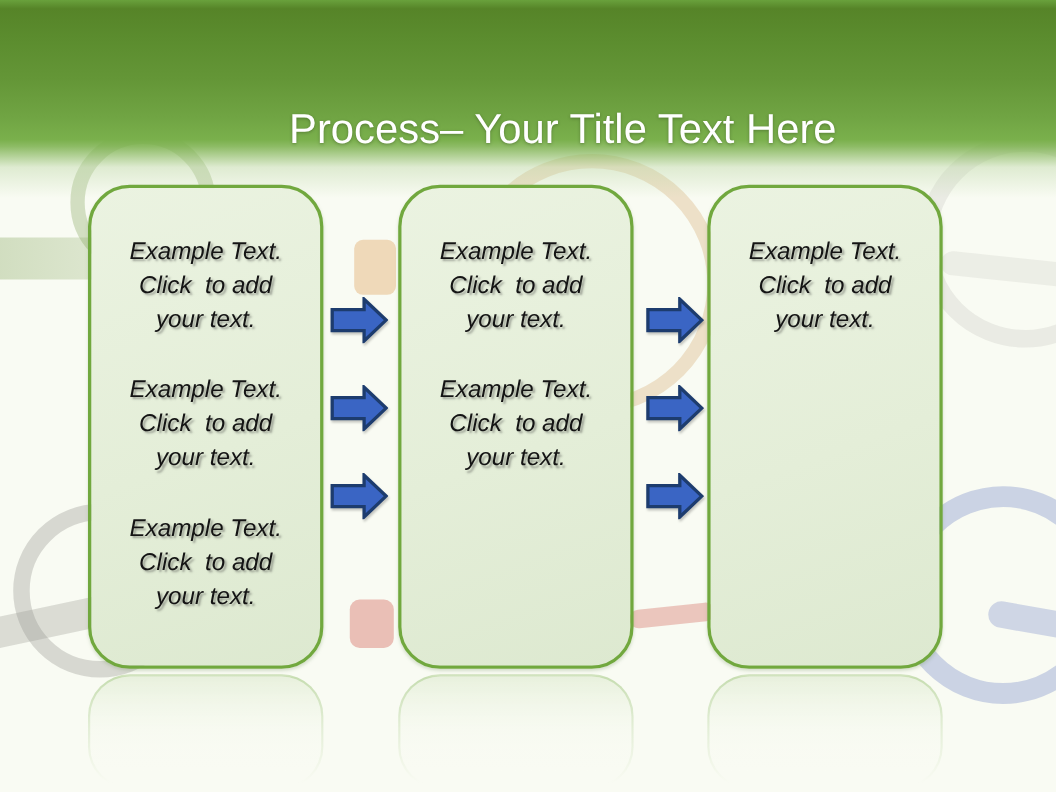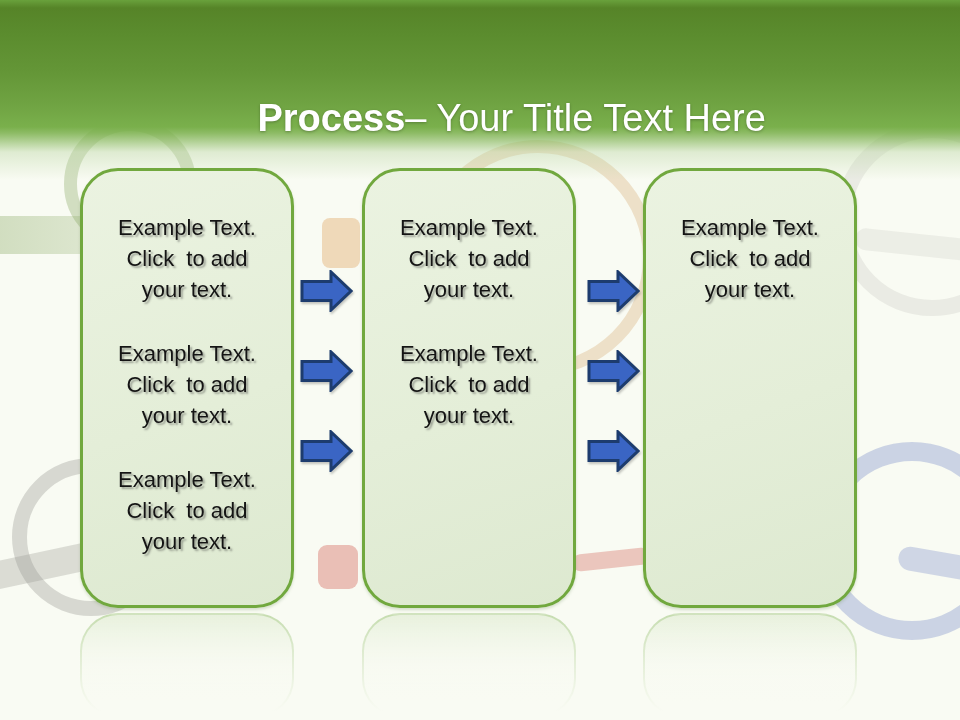--- a/index.html
+++ b/index.html
@@ -46,21 +46,21 @@
 
   
   .header { position:absolute; left:0; top:0; width:960px; height:185px; z-index:2;
     background:linear-gradient(to bottom,
       #69a13c 0px, #568428 8px, #5b8c2e 34px, #649637 72px,
       #70a443 106px, #7ab04c 127px, rgba(122,176,76,.85) 133px,
       rgba(190,216,168,.45) 152px, rgba(250,252,245,0) 180px); }
   .title { position:absolute; left:0; top:52px; width:960px; text-align:center;
            color:var(--title-color,#ffffff); font-size:38px; line-height:44px;
            text-shadow:0 1px 3px rgba(0,0,0,.28); white-space:pre; }
-  .title .t-bold { font-weight:bold; }
+  .title .t-bold { font-weight:normal; }
   .title .t-rest { font-weight:normal; }
 
   
   .refl { position:absolute; top:613px; width:214px; height:104px; z-index:1;
           border-radius:38px; box-sizing:border-box;
           border:2px solid rgba(113,168,62,.35);
           background:linear-gradient(to bottom, rgba(223,235,209,.8),
                      rgba(238,245,230,.35) 50%, rgba(250,252,245,0) 88%); }
   .refl::after { content:""; position:absolute; left:-3px; right:-3px; top:-2px; bottom:-3px;
           border-radius:38px;
@@ -70,21 +70,21 @@
   
   .pbox { position:absolute; top:168px; width:214px; height:440px; z-index:3;
           box-sizing:border-box; border-radius:38px;
           border:3px solid var(--box-border,#71a83e);
           background:linear-gradient(160deg, #ebf3e1 0%, var(--box-fill,#e4eed8) 55%, #dde9d0 100%);
           box-shadow:0 2px 3px rgba(120,150,100,.28); }
   .pbox-1 { left:80px; }  .pbox-2 { left:362px; }  .pbox-3 { left:643px; }
 
   .pbox .txt { padding-top:41px; }
   .pbox p { margin:0 0 33px 0; text-align:center; }
-  .pbox .line { font-size:22px; line-height:31px;
+  .pbox .line { font-style:italic; font-size:22px; line-height:31px;
                 color:var(--text-color,#141414); white-space:pre;
                 text-shadow:2px 2px 2px rgba(50,50,50,.42); }
 
   
   .arrow { position:absolute; width:53px; height:42px; z-index:3;
            filter:drop-shadow(1px 2px 1px rgba(0,0,0,.22)); }
   .arrow svg { display:block; width:53px; height:42px; }
   .arrow polygon { fill:var(--arrow-fill,#3a65c4); stroke:var(--arrow-border,#1d3c6e);
                    stroke-width:3; stroke-linejoin:miter; }
   .acol-1 { left:300px; }  .acol-2 { left:587px; }

